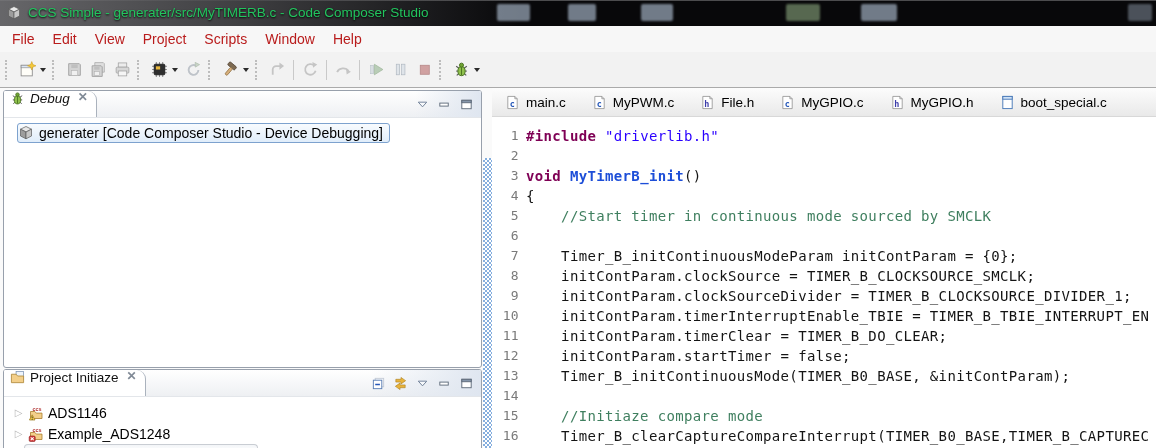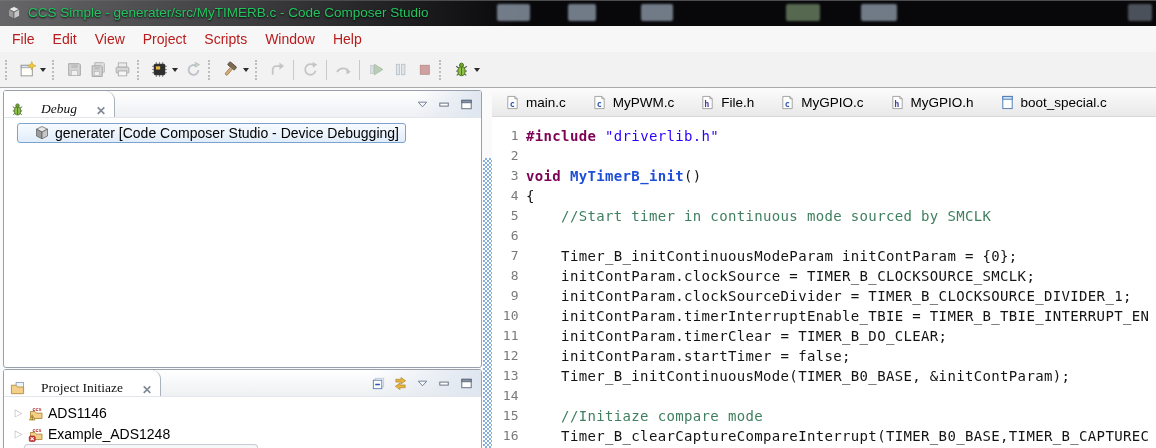--- a/index.html
+++ b/index.html
@@ -24,32 +24,32 @@
   .tb-btn svg{width:17px;height:17px;display:block;}
   .dd{width:0;height:0;border-left:3.5px solid transparent;border-right:3.5px solid transparent;border-top:4.5px solid #2b2b2b;margin:0 3px 0 1px;}
   .tb-dots{width:3px;height:20px;border-left:2px dotted #bdbdbd;margin:0 5px 0 3px;}
   .tb-sep{width:1px;height:20px;background:#c9c9c9;margin:0 4px;}
   
   .main{position:absolute;top:88px;left:0;width:1156px;height:360px;background:#fafafa;overflow:hidden;}
   .panel{position:absolute;background:#fff;border:1px solid #98a0ac;border-radius:3px;overflow:hidden;}
   .debug-panel{left:3px;top:2px;width:477px;height:276px;}
   .pe-panel{left:3px;top:281px;width:477px;height:90px;}
   .panel-header{height:26px;background:linear-gradient(#ffffff,#eef0f3);display:flex;align-items:stretch;border-bottom:1px solid #e3e6ea;}
-  .view-tab{display:flex;align-items:flex-end;gap:16px;padding:0 8px 0 6px;background:#fff;
-            border-right:1px solid #aab2bd;border-top-right-radius:9px;font-size:13.5px;color:#111;font-family:Liberation Serif, serif;}
+  .view-tab{display:flex;align-items:flex-start;gap:5px;padding:0 8px 0 6px;background:#fff;
+            border-right:1px solid #aab2bd;border-top-right-radius:9px;font-size:13.5px;color:#111;}
   .view-tab .vt-label{white-space:nowrap;}
   .view-tab.italic .vt-label{font-style:italic;}
   .tab-close{font-size:12px;color:#808a96;font-weight:bold;margin-left:3px;line-height:1;}
   .header-actions{margin-left:auto;display:flex;align-items:center;gap:7px;padding-right:7px;
                   background:linear-gradient(90deg,rgba(255,255,255,0),#dfe6f0);}
   .header-actions span{width:15px;height:15px;display:inline-block;}
   .header-actions svg{width:15px;height:15px;display:block;}
   
   .debug-body{padding:5px 0 0 13px;}
-  .sel-row{display:inline-flex;align-items:center;gap:5px;padding:1px 6px 1px 16px;
+  .sel-row{display:inline-flex;align-items:center;gap:5px;padding:1px 6px 1px 0;
            border:1px solid #7da2ce;border-radius:3px;font-size:14px;color:#000;
            background:linear-gradient(#f8fbfe,#e0edfa);}
   .sel-row .icon16{width:16px;height:16px;}
   .icon16 svg{width:16px;height:16px;display:block;}
   
   .pe-body{padding-top:5px;position:relative;}
   .pe-row{height:21px;display:flex;align-items:center;gap:4px;padding-left:9px;font-size:14px;color:#000;}
   .expander{color:#b7b7b7;font-size:10px;width:11px;text-align:center;}
   .partial-sel{margin-left:20px;width:232px;height:7px;border:1px solid #c9cdd3;border-bottom:none;
                border-radius:4px 4px 0 0;background:linear-gradient(#f3f5f8,#fff);}

